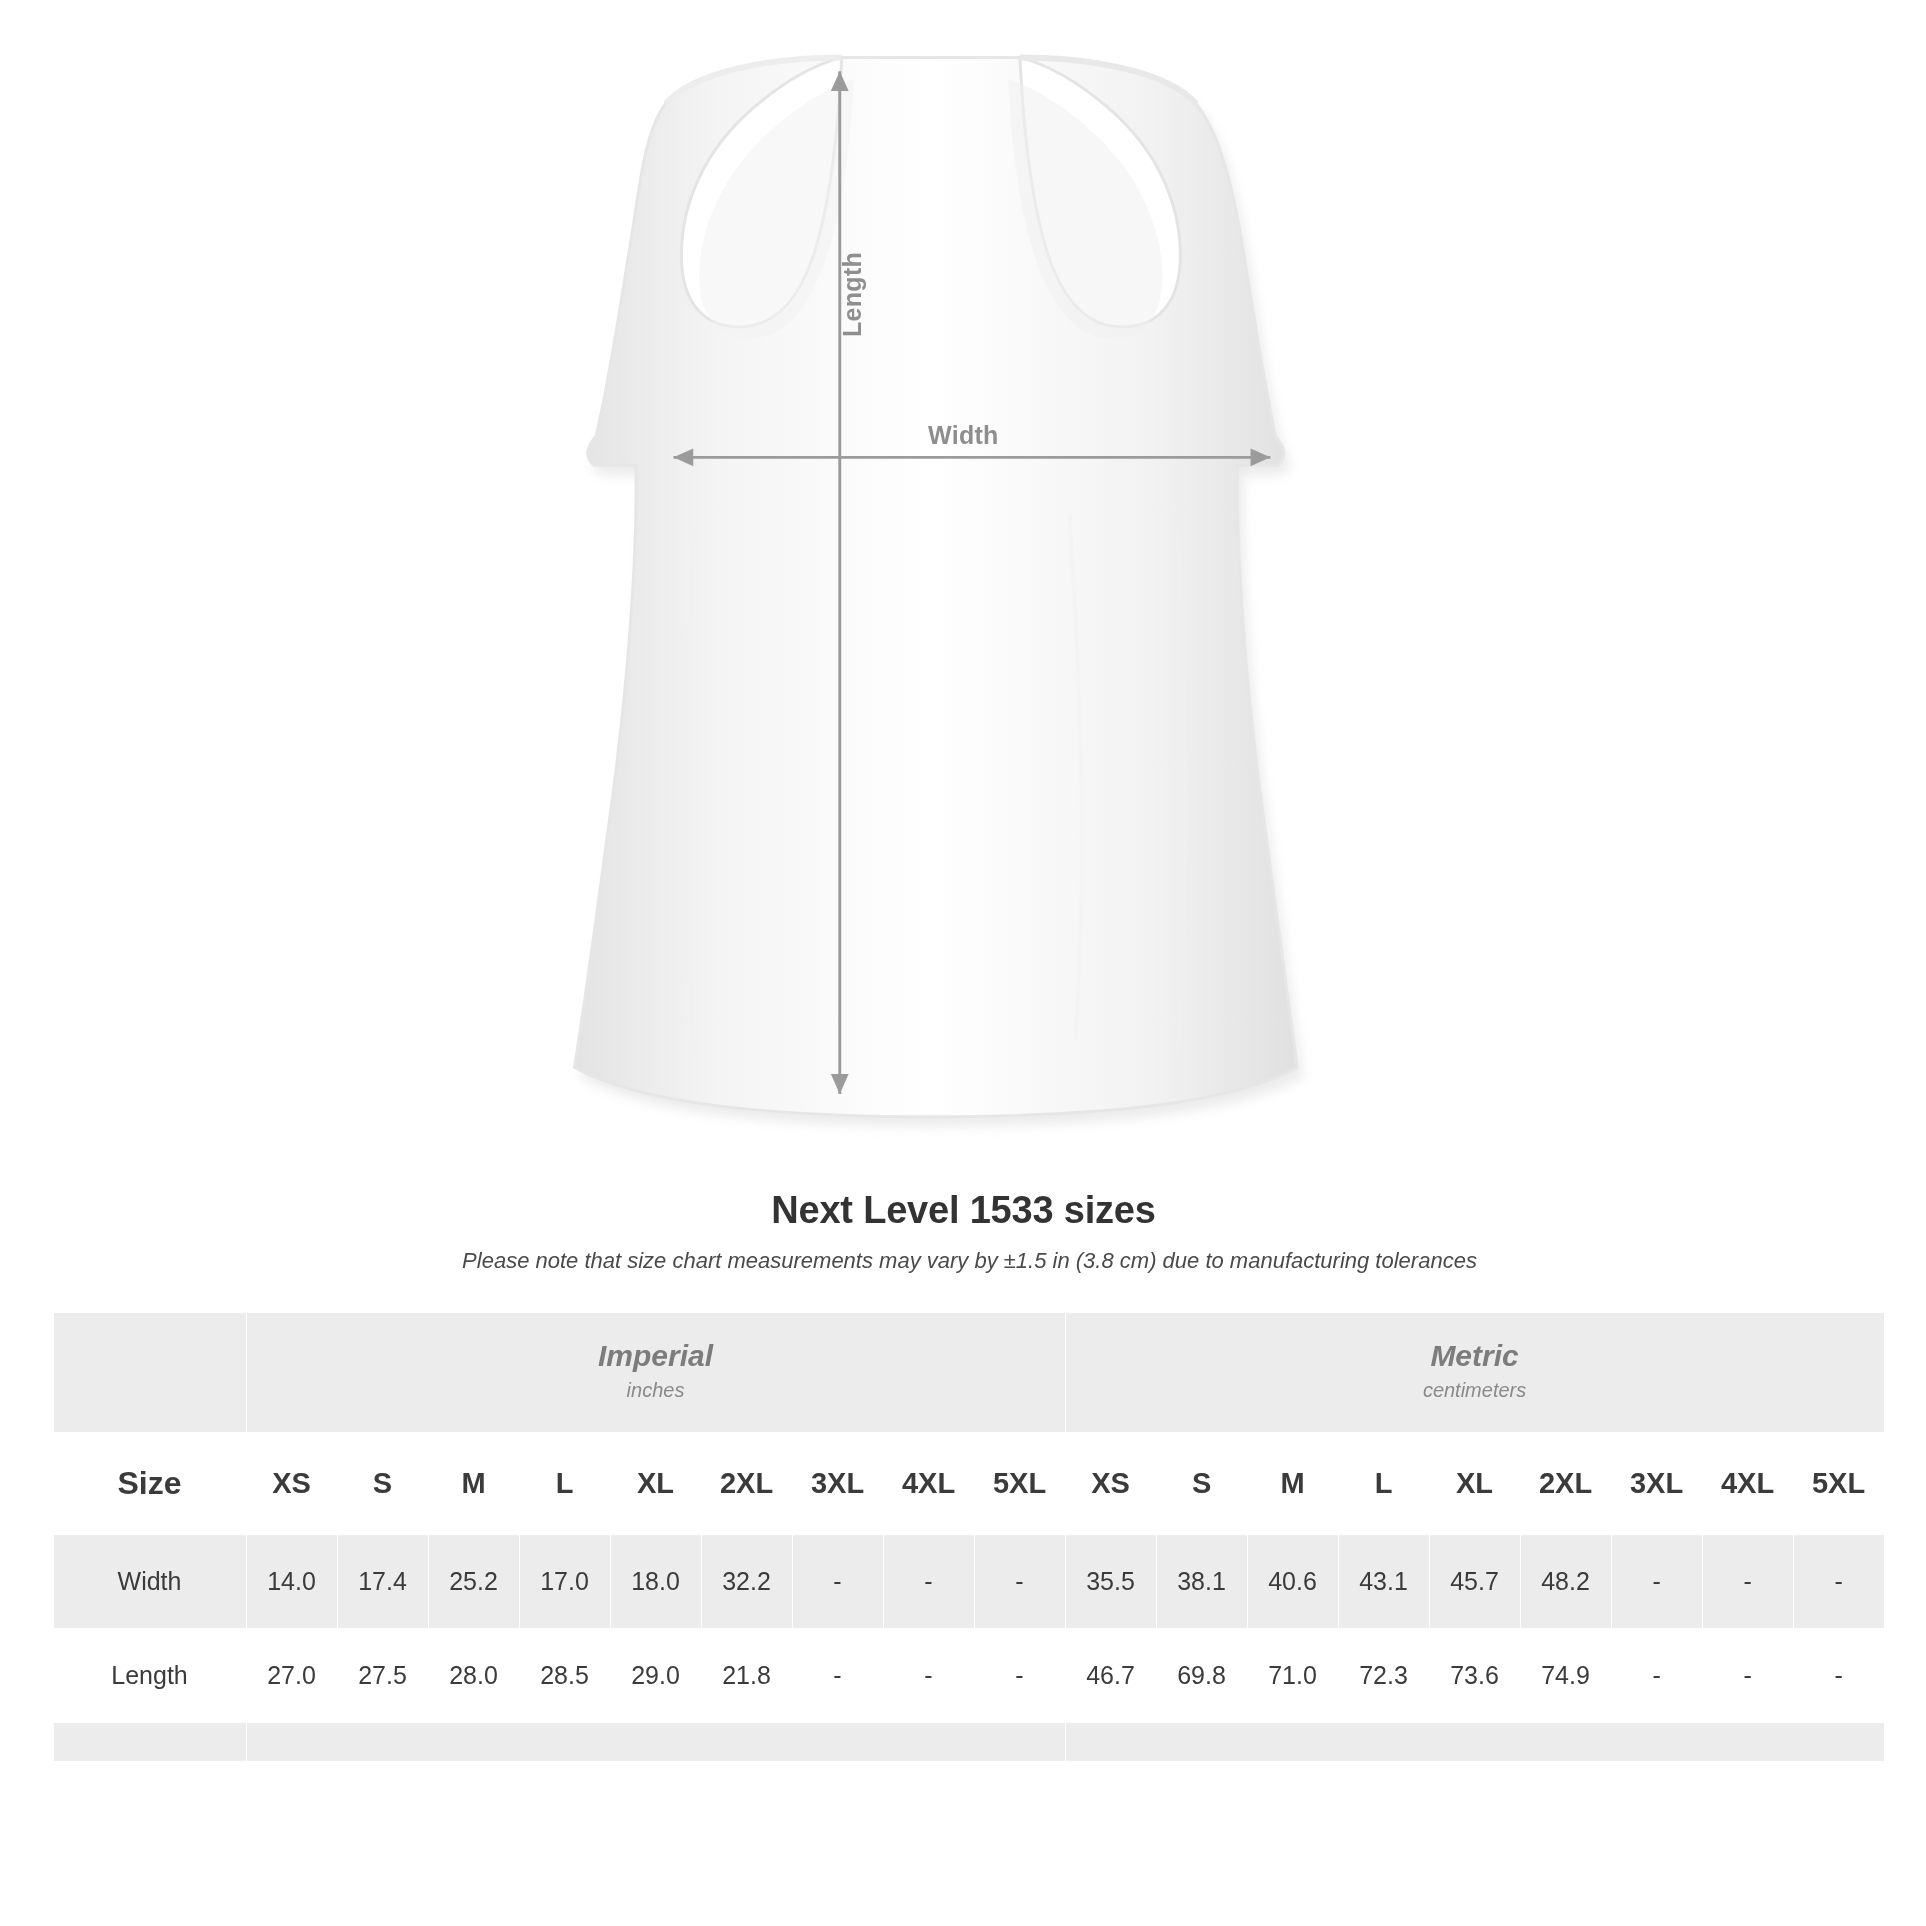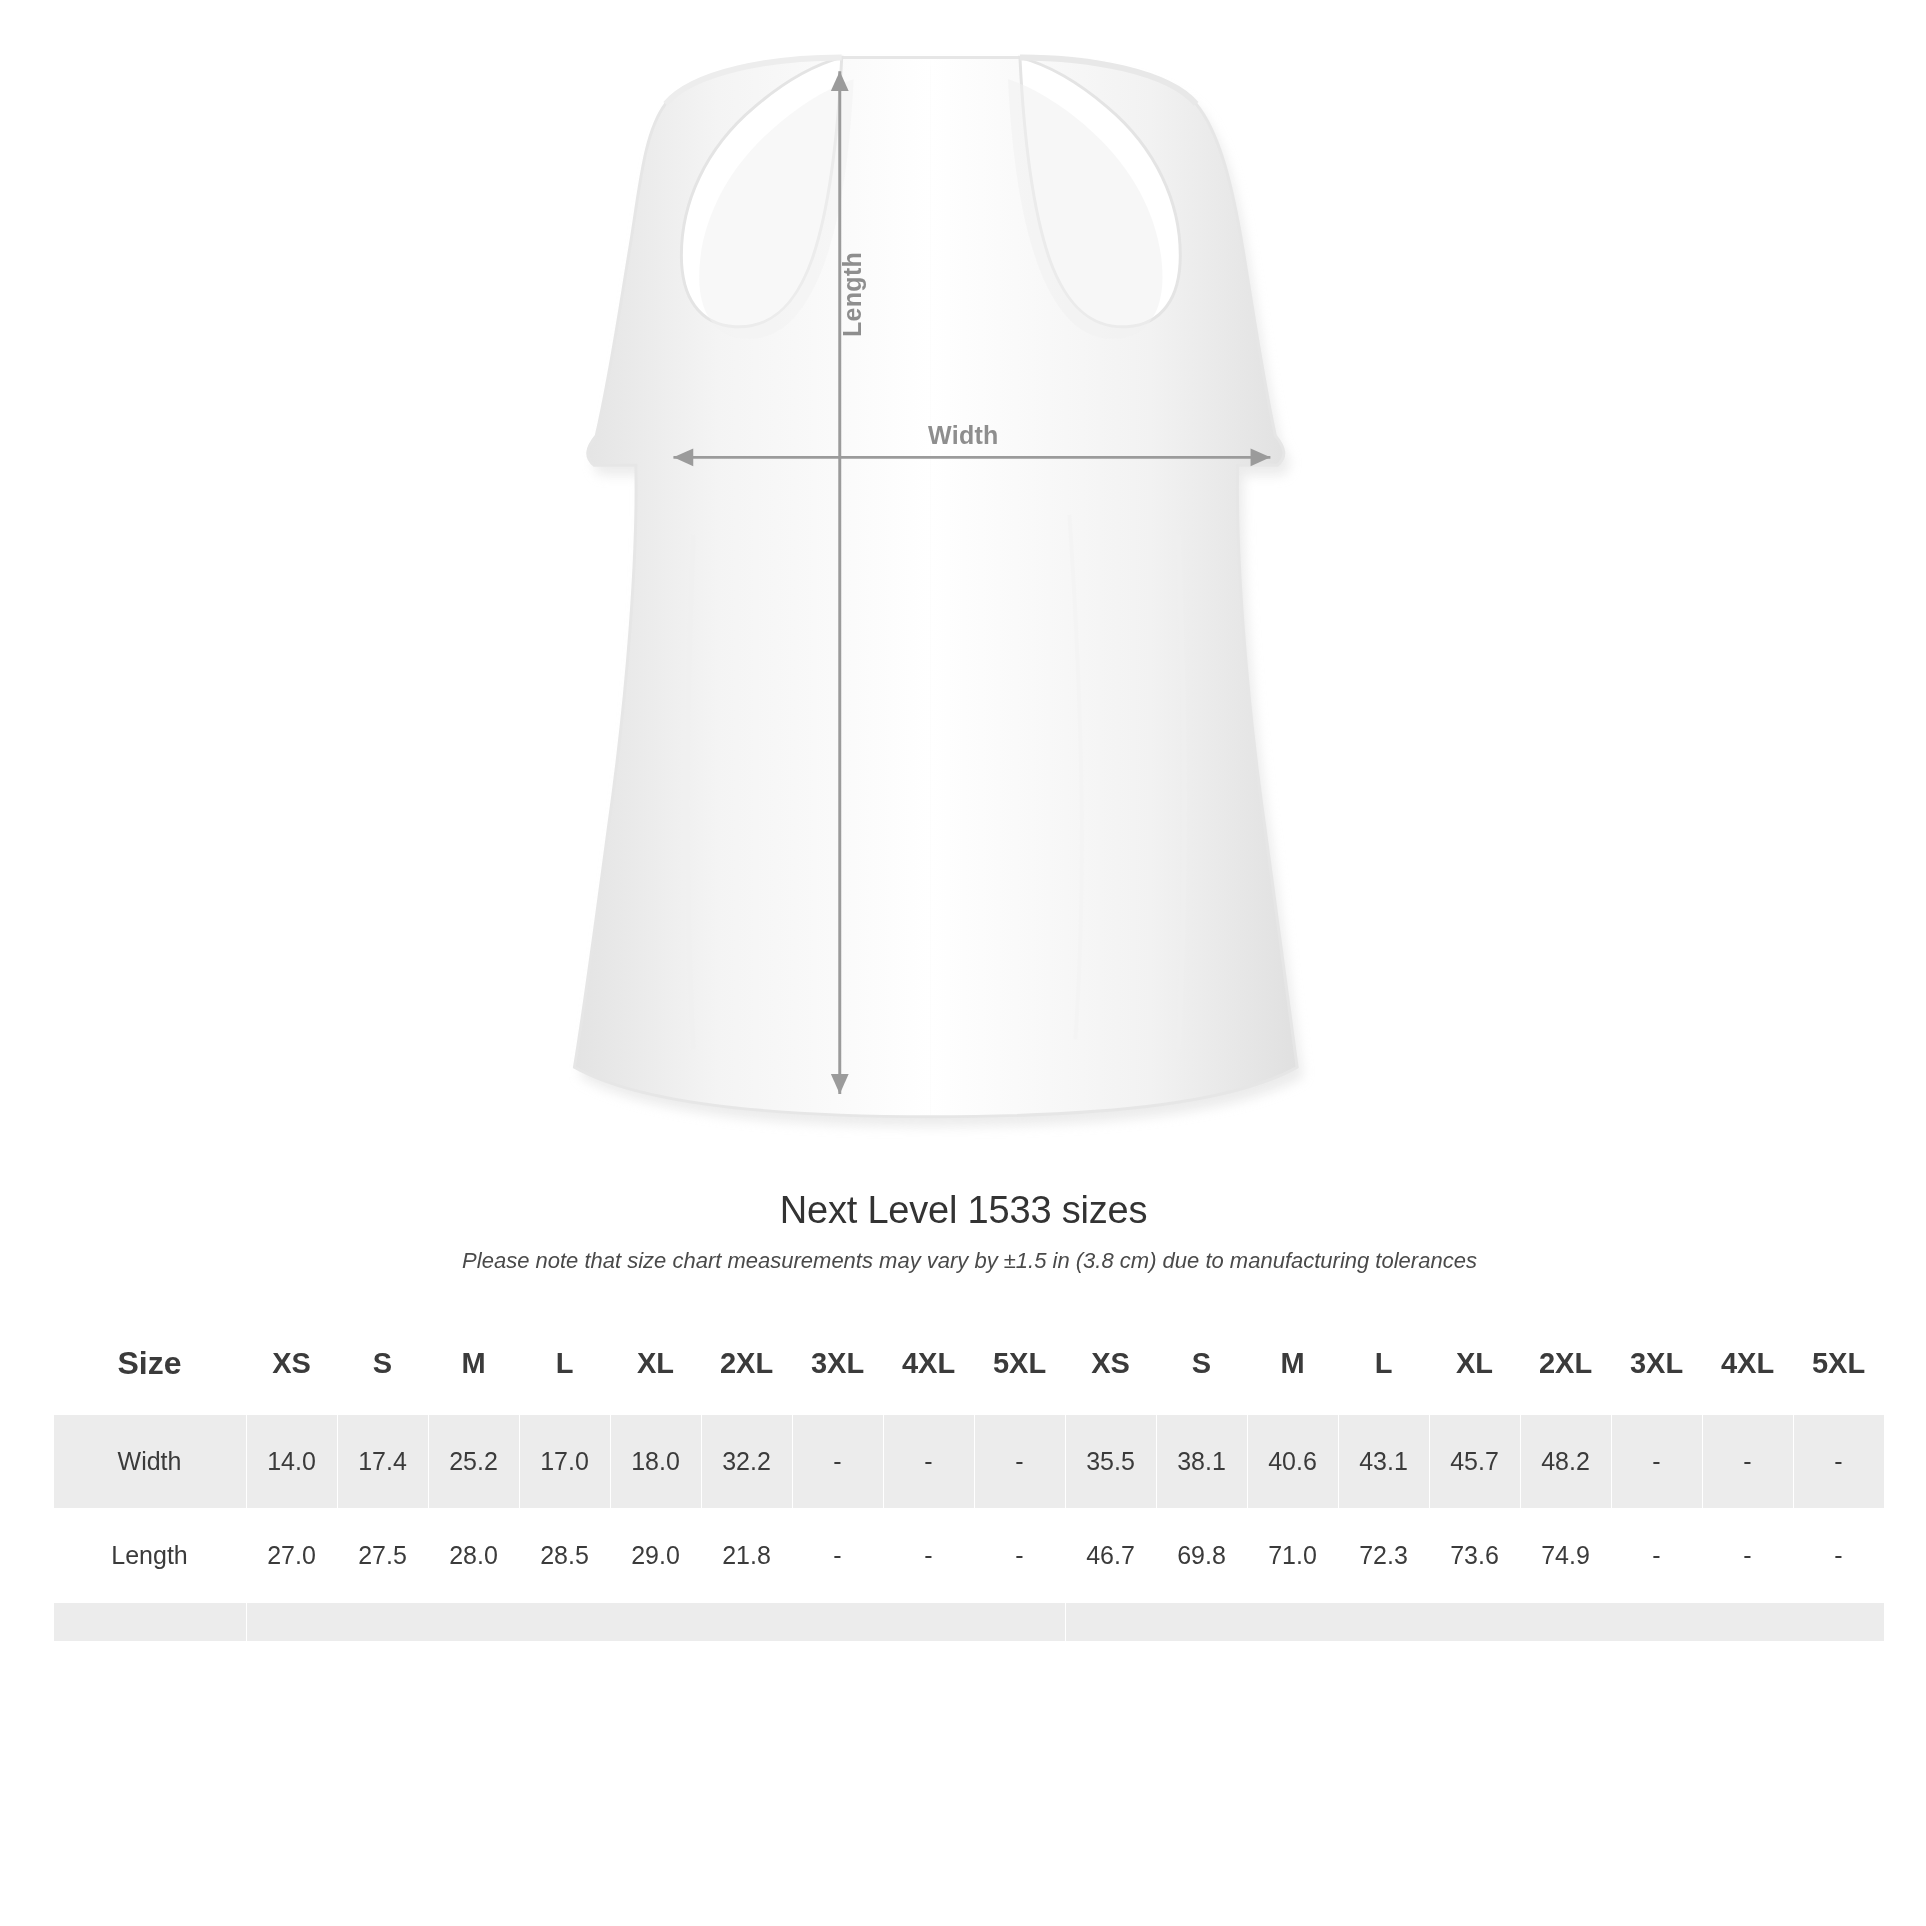--- a/index.html
+++ b/index.html
@@ -53,21 +53,21 @@
     white-space: nowrap;
   }
 
   
   .title-block {
     text-align: center;
     margin-top: 6px;
   }
   .chart-title {
     font-size: 38px;
-    font-weight: normal;
+    font-weight: bold;
     color: #333333;
     letter-spacing: -0.2px;
   }
   .chart-note {
     margin-top: 16px;
     font-size: 22px;
     font-style: italic;
     color: #4a4a4a;
     padding-left: 12px;
   }
@@ -239,20 +239,31 @@
           <col class="c-cell">
           <col class="c-cell">
           <col class="c-cell">
           <col class="c-cell">
         <col class="c-cell">
           <col class="c-cell">
           <col class="c-cell">
           <col class="c-cell">
       </colgroup>
       <tbody>
+        <tr class="unit-row">
+          <td></td>
+          <td colspan="9">
+            <div class="unit-name">Imperial</div>
+            <div class="unit-sub">inches</div>
+          </td>
+          <td colspan="9">
+            <div class="unit-name">Metric</div>
+            <div class="unit-sub">centimeters</div>
+          </td>
+        </tr>
 
         <tr class="header-row">
           <td class="rowlabel">Size</td>
           <td>XS</td>
           <td>S</td>
           <td>M</td>
           <td>L</td>
           <td>XL</td>
           <td>2XL</td>
           <td>3XL</td>

